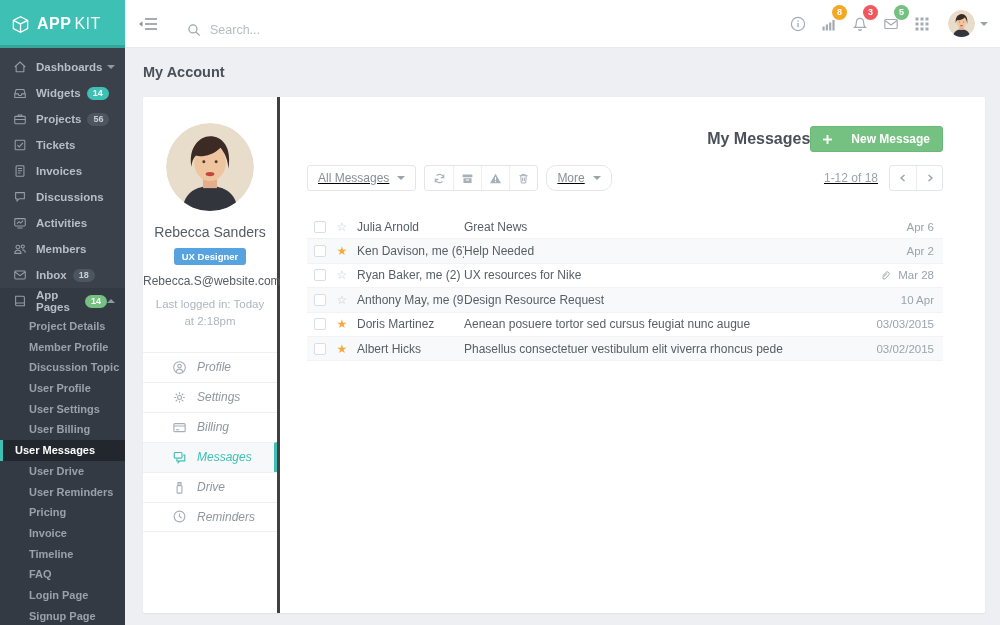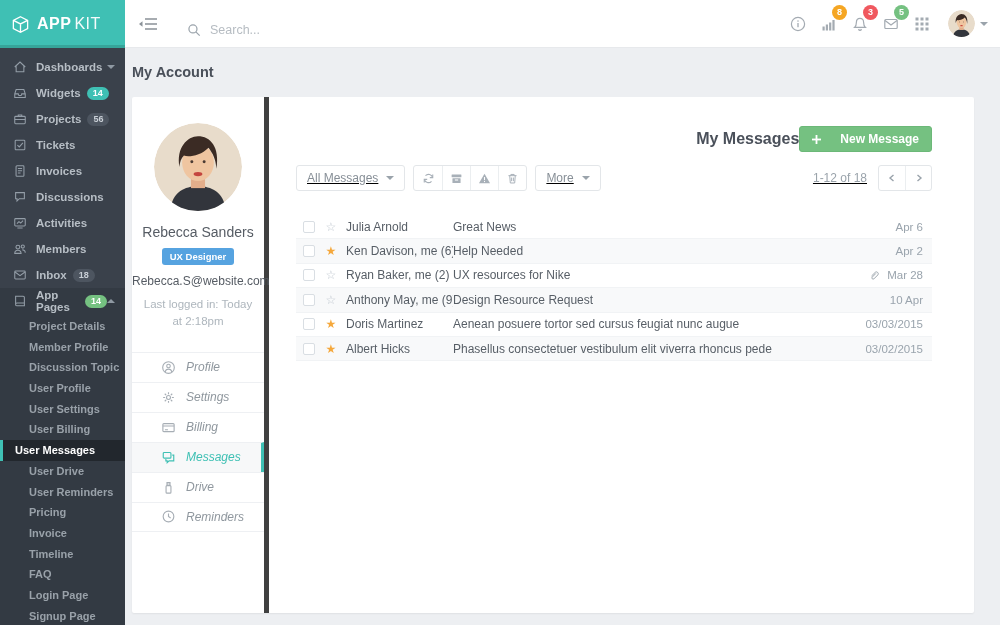--- a/index.html
+++ b/index.html
@@ -40,26 +40,26 @@
   .tb-icn { position:relative; width:30px; height:30px; display:flex; align-items:center; justify-content:center; color:#a4abb2; cursor:pointer; margin-left:1px; }
   .tb-icn svg { width:16px; height:16px; }
   .nbadge { position:absolute; top:-4px; right:-3px; min-width:15px; height:15px; border-radius:8px; font-size:9px; font-weight:bold; color:#fff; line-height:15px; text-align:center; padding:0 2px; }
   .nbadge.orange { background:#f5a623; }
   .nbadge.red { background:#f0585f; }
   .nbadge.green { background:#75c181; }
   .tb-avatar { width:27px; height:27px; border-radius:50%; overflow:hidden; margin:0 5px 0 11px; cursor:pointer; flex:none; }
   .tb-caret { width:0; height:0; border-left:4px solid transparent; border-right:4px solid transparent; border-top:4px solid #9aa3ab; cursor:pointer; }
 
   
-  .content { position:absolute; left:114px; top:48px; width:875px; height:577px; }
+  .content { position:absolute; left:125px; top:48px; width:875px; height:577px; }
   .page-title { margin:16px 0 0 18px; font-size:14.5px; font-weight:bold; color:#4a505a; }
   .card { position:absolute; left:18px; top:49px; width:842px; height:516px; background:#fff; border-radius:2px; box-shadow:0 1px 2px rgba(0,0,0,.06); display:flex; }
 
   
-  .profile-col { width:137px; flex:none; border-right:5px solid #404040; padding-top:26px; }
+  .profile-col { width:137px; flex:none; border-right:3px solid #404040; padding-top:26px; }
   .photo { width:88px; height:88px; border-radius:50%; overflow:hidden; margin:0 auto; }
   .p-name { text-align:center; font-size:14px; color:#565c64; margin-top:13px; }
   .p-role { text-align:center; margin-top:6px; }
   .p-role span { display:inline-block; background:#56a3e0; color:#fff; font-size:9.5px; font-weight:bold; padding:3px 8px; border-radius:3px; }
   .p-email { text-align:center; font-size:12px; color:#565c64; margin-top:9px; }
   .p-login { text-align:center; font-size:11.5px; color:#aeb6bd; margin-top:8px; line-height:1.5; padding:0 6px; }
   .tab-list { margin-top:21px;font-style:italic; }
   .tab { display:flex; align-items:center; height:30px; padding-left:29px; border-top:1px solid #eef0f3; color:#8f979e; font-size:12px; cursor:pointer; }
   .tab:last-child { border-bottom:1px solid #eef0f3; }
   .tab .icn { width:15px; height:15px; margin-right:10px; color:#a7aeb5; flex:none; }
@@ -72,21 +72,21 @@
   .msg-title { font-size:16px; font-weight:bold; color:#4a505a; }
   .new-btn { background:#75c181; border:1px solid #6cb878; color:#fff; font-family:"Liberation Sans",sans-serif; font-size:12px; font-weight:bold; padding:5px 12px; border-radius:3px; display:inline-flex; align-items:center; gap:19px; cursor:pointer; }
   .new-btn svg { width:9px; height:9px; }
   .toolbar { margin-top:13px; display:flex; align-items:center;text-decoration:underline; }
   .btn { border:1px solid #e3e6e9; border-radius:3px; background:#fff; color:#878f97; font-family:"Liberation Sans",sans-serif; font-size:12px; padding:0 10px; height:26px; display:inline-flex; align-items:center; gap:8px; cursor:pointer; }
   .btn .dcaret { width:0; height:0; border-left:4px solid transparent; border-right:4px solid transparent; border-top:4px solid #9aa3ab; }
   .icon-group { display:inline-flex; border:1px solid #e3e6e9; border-radius:3px; margin-left:8px; overflow:hidden; background:#fff; }
   .icon-btn { width:28px; height:24px; display:flex; align-items:center; justify-content:center; color:#a8b0b8; border-left:1px solid #ebeef0; cursor:pointer; background:none; border-top:none; border-bottom:none; border-right:none; }
   .icon-btn:first-child { border-left:none; }
   .icon-btn svg { width:13px; height:13px; }
-  .more-btn { margin-left:8px; }
+  .more-btn { margin-left:8px;border-radius:10px; }
   .pager { margin-left:auto; display:flex; align-items:center; gap:11px; color:#9aa3ab; font-size:12px; }
   .pager-group { display:inline-flex; border:1px solid #e3e6e9; border-radius:3px; overflow:hidden; background:#fff; }
   .pager-btn { width:26px; height:24px; display:flex; align-items:center; justify-content:center; color:#9aa3ab; border-left:1px solid #ebeef0; cursor:pointer; background:none; border-top:none; border-bottom:none; border-right:none; }
   .pager-btn:first-child { border-left:none; }
   .pager-btn svg { width:8px; height:8px; }
   .msg-list { margin-top:24px; }
   .msg-row { display:flex; align-items:center; height:24.4px; font-size:12px; color:#575e66; border-bottom:1px solid #f1f3f5; padding:0 9px 0 7px; cursor:pointer; }
   .msg-row.alt { background:#f8f9fa; }
   .cb { width:12px; height:12px; border:1px solid #d9dee3; border-radius:2px; background:#fff; margin-right:9px; flex:none; cursor:pointer; }
   .star { font-size:12px; margin-right:8px; width:14px; text-align:center; color:#c2c9d1; flex:none; cursor:pointer; line-height:1; }

